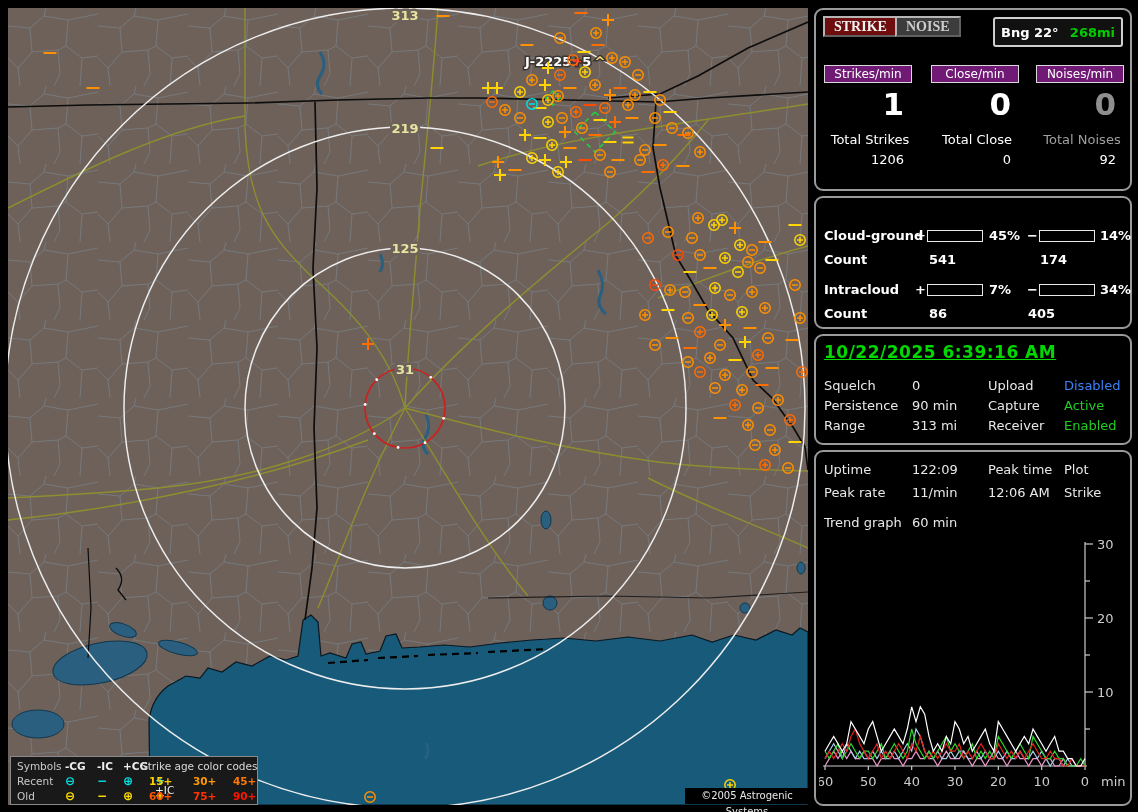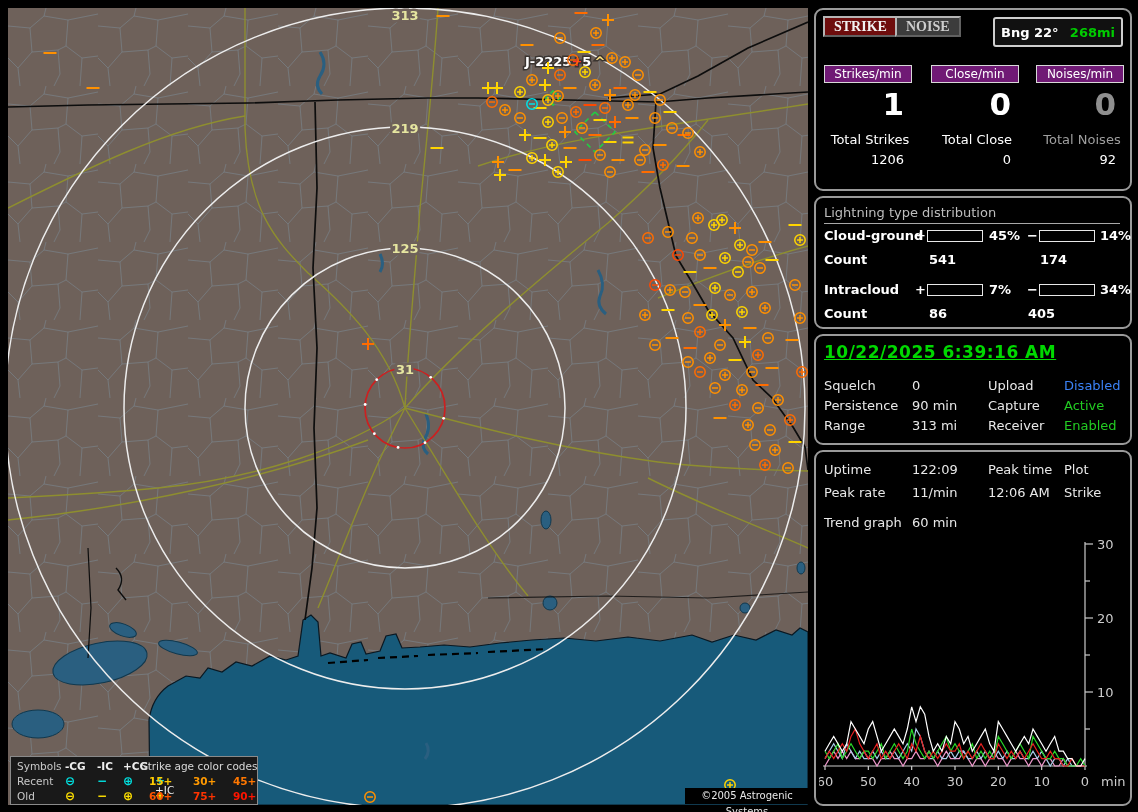--- a/index.html
+++ b/index.html
@@ -821,21 +821,20 @@
   <div class="tot-label c0">Total Strikes</div>
   <div class="tot-label c1">Total Close</div>
   <div class="tot-label tot-dim c2">Total Noises</div>
 
   <div class="tot-val c0">1206</div>
   <div class="tot-val c1">0</div>
   <div class="tot-val c2">92</div>
 </div>
 
 <div class="panel" id="panel-dist">
-  <div id="dist-heading">Lightning type distribution</div>
 
   <div class="dist-row" style="top:30px">
     <span class="d-name">Cloud-ground</span>
     <span class="d-sign" style="left:99px">+</span>
     <span class="d-bar" style="left:111px"><span class="d-fill" id="bar-cg-plus" style="width: 45%; background: rgb(255, 21, 21);"></span></span>
     <span class="d-pct" style="left:173px">45%</span>
     <span class="d-sign" style="left:211px">−</span>
     <span class="d-bar" style="left:223px"><span class="d-fill" id="bar-cg-minus" style="width: 14%; background: rgb(127, 184, 232);"></span></span>
     <span class="d-pct" style="left:284px">14%</span>
   </div>

